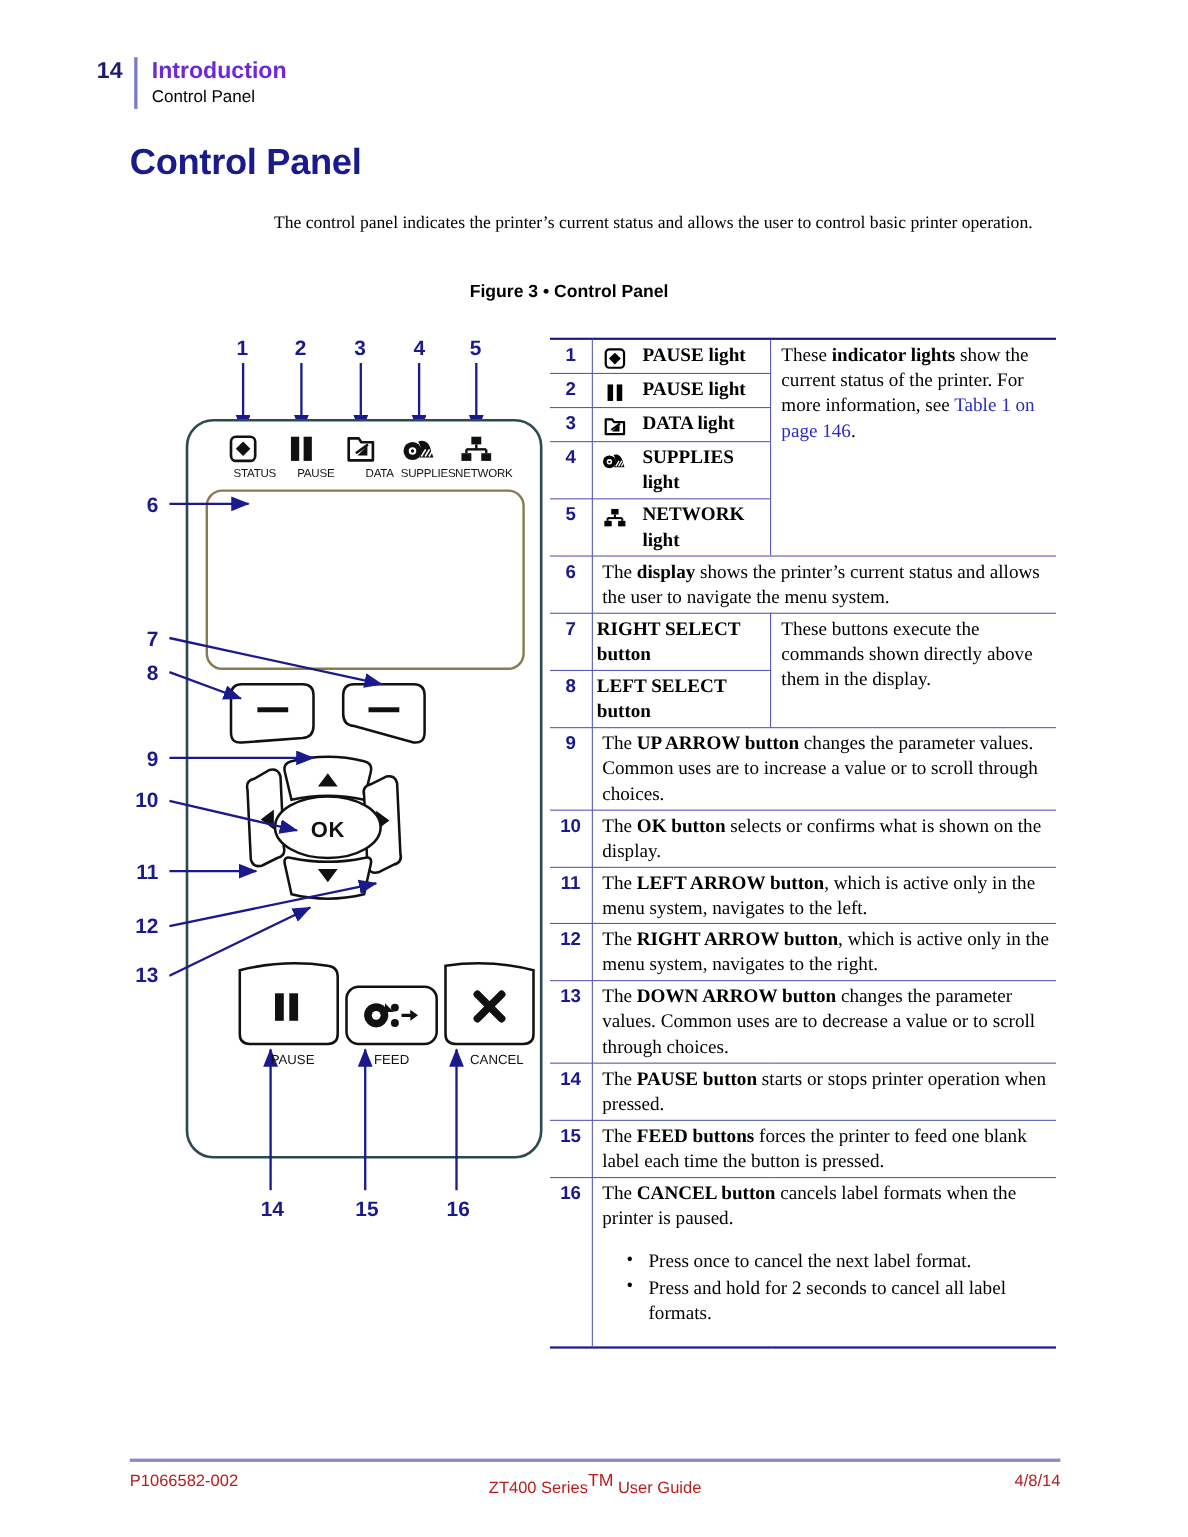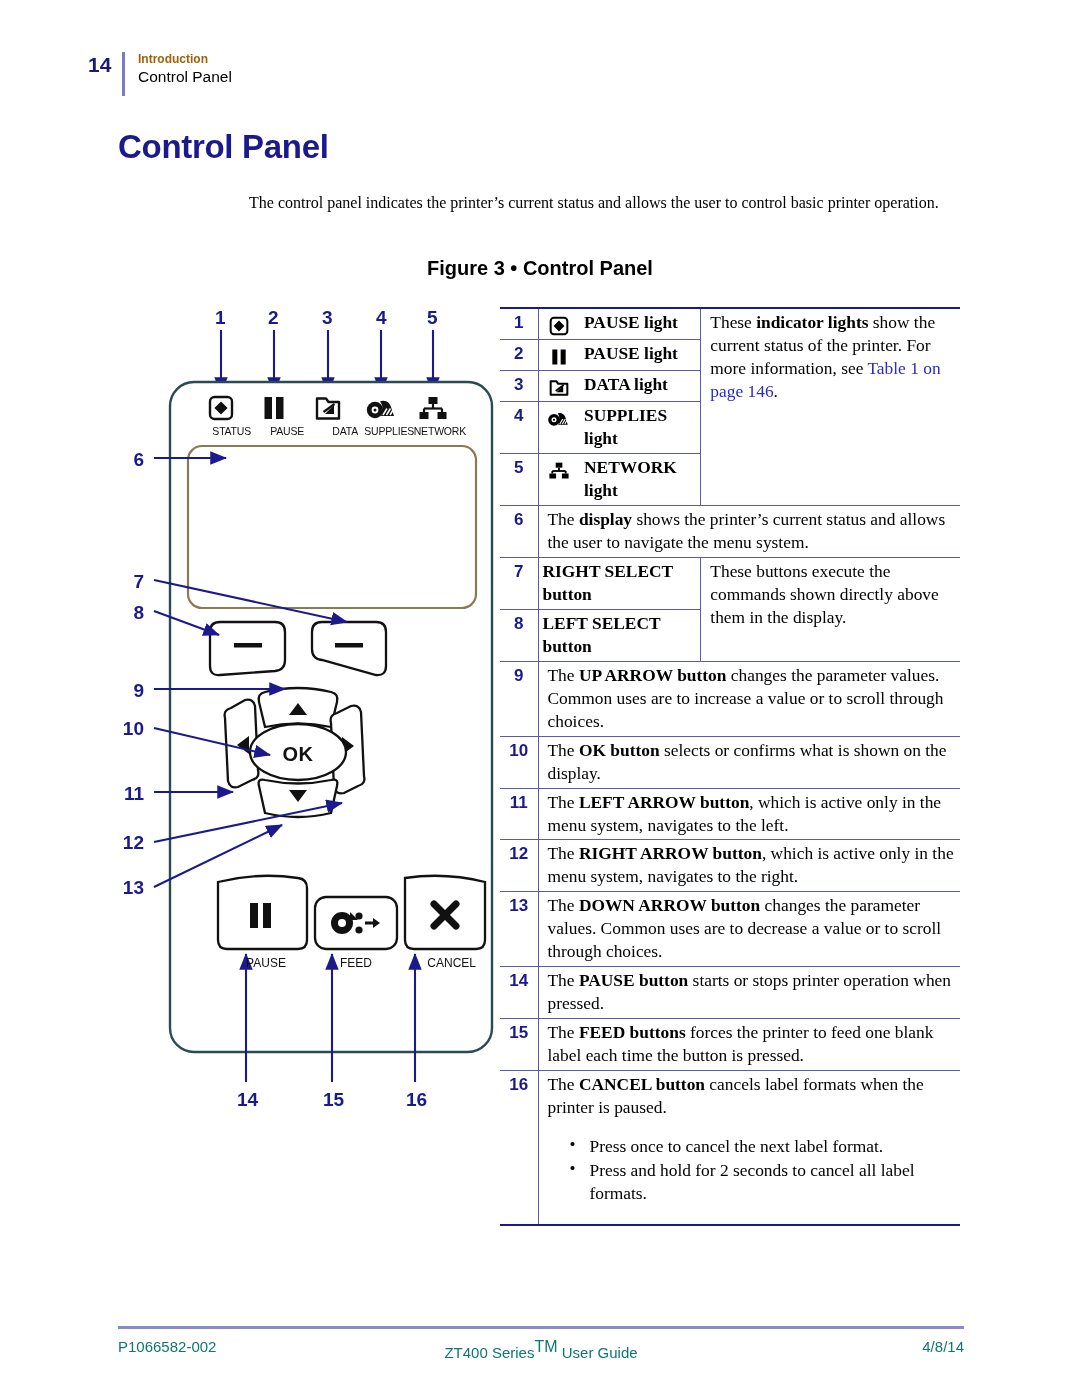--- a/index.html
+++ b/index.html
@@ -21,42 +21,42 @@
   .page-num {
     font-family: "Liberation Sans", sans-serif;
     font-weight: bold; font-size: 21px; color: #1a1a6e;
     line-height: 1; padding-top: 2px; width: 34px;
   }
   .hdr-rule {
     width: 3px; background: #7b7bc9; align-self: stretch;
     margin: 0 13px 0 0; min-height: 44px;
   }
   .hdr-text { font-family: "Liberation Sans", sans-serif; }
-  .hdr-chapter { font-weight: bold; font-size: 12px; color: #a16207; line-height: 1.28; }
+  .hdr-chapter { font-weight: bold; font-size: 21px; color: #6d28d9; line-height: 1.28; }
   .hdr-section { font-weight: normal; font-size: 15.5px; color: #000; line-height: 1.3; }
 
   
   .h1 {
     position: absolute; left: 118px; top: 128px;
     font-family: "Liberation Sans", sans-serif;
     font-weight: bold; font-size: 33px; color: #1a1a8c;
     letter-spacing: -0.3px;
   }
 
   
   .intro {
     position: absolute; left: 249px; top: 176px; width: 700px;
     font-size: 16px; line-height: 1.43; text-align: left;
   }
 
   
   .fig-caption {
     position: absolute; left: 427px; top: 257px;
     font-family: "Liberation Sans", sans-serif;
-    font-weight: bold; font-size: 20px; color: #000;
+    font-weight: bold; font-size: 16px; color: #000;
   }
 
   
   .figure-area {
     position: absolute; left: 110px; top: 300px;
     width: 390px; height: 820px;
   }
   .fig-svg { position: absolute; left: 0; top: 0; }
 
   .callout {
@@ -124,21 +124,21 @@
   .ticon { display: inline-block; vertical-align: middle; }
 
   
   .footer-rule {
     position: absolute; left: 118px; top: 1326px; width: 846px;
     height: 2.5px; background: #8a8ac8;
   }
   .footer {
     position: absolute; left: 118px; top: 1338px; width: 846px;
     font-family: "Liberation Sans", sans-serif;
-    font-size: 15px; color: #0f766e;
+    font-size: 15px; color: #b91c1c;
     display: flex; justify-content: space-between; align-items: baseline;
   }
   .footer .center { position: absolute; left: 50%; transform: translateX(-50%); white-space: nowrap; }
   .footer .tm { font-size: 16px; vertical-align: super; }
 </style>
 </head>
 <body>
 
 <div class="page-header">
   <div class="page-num">14</div>

